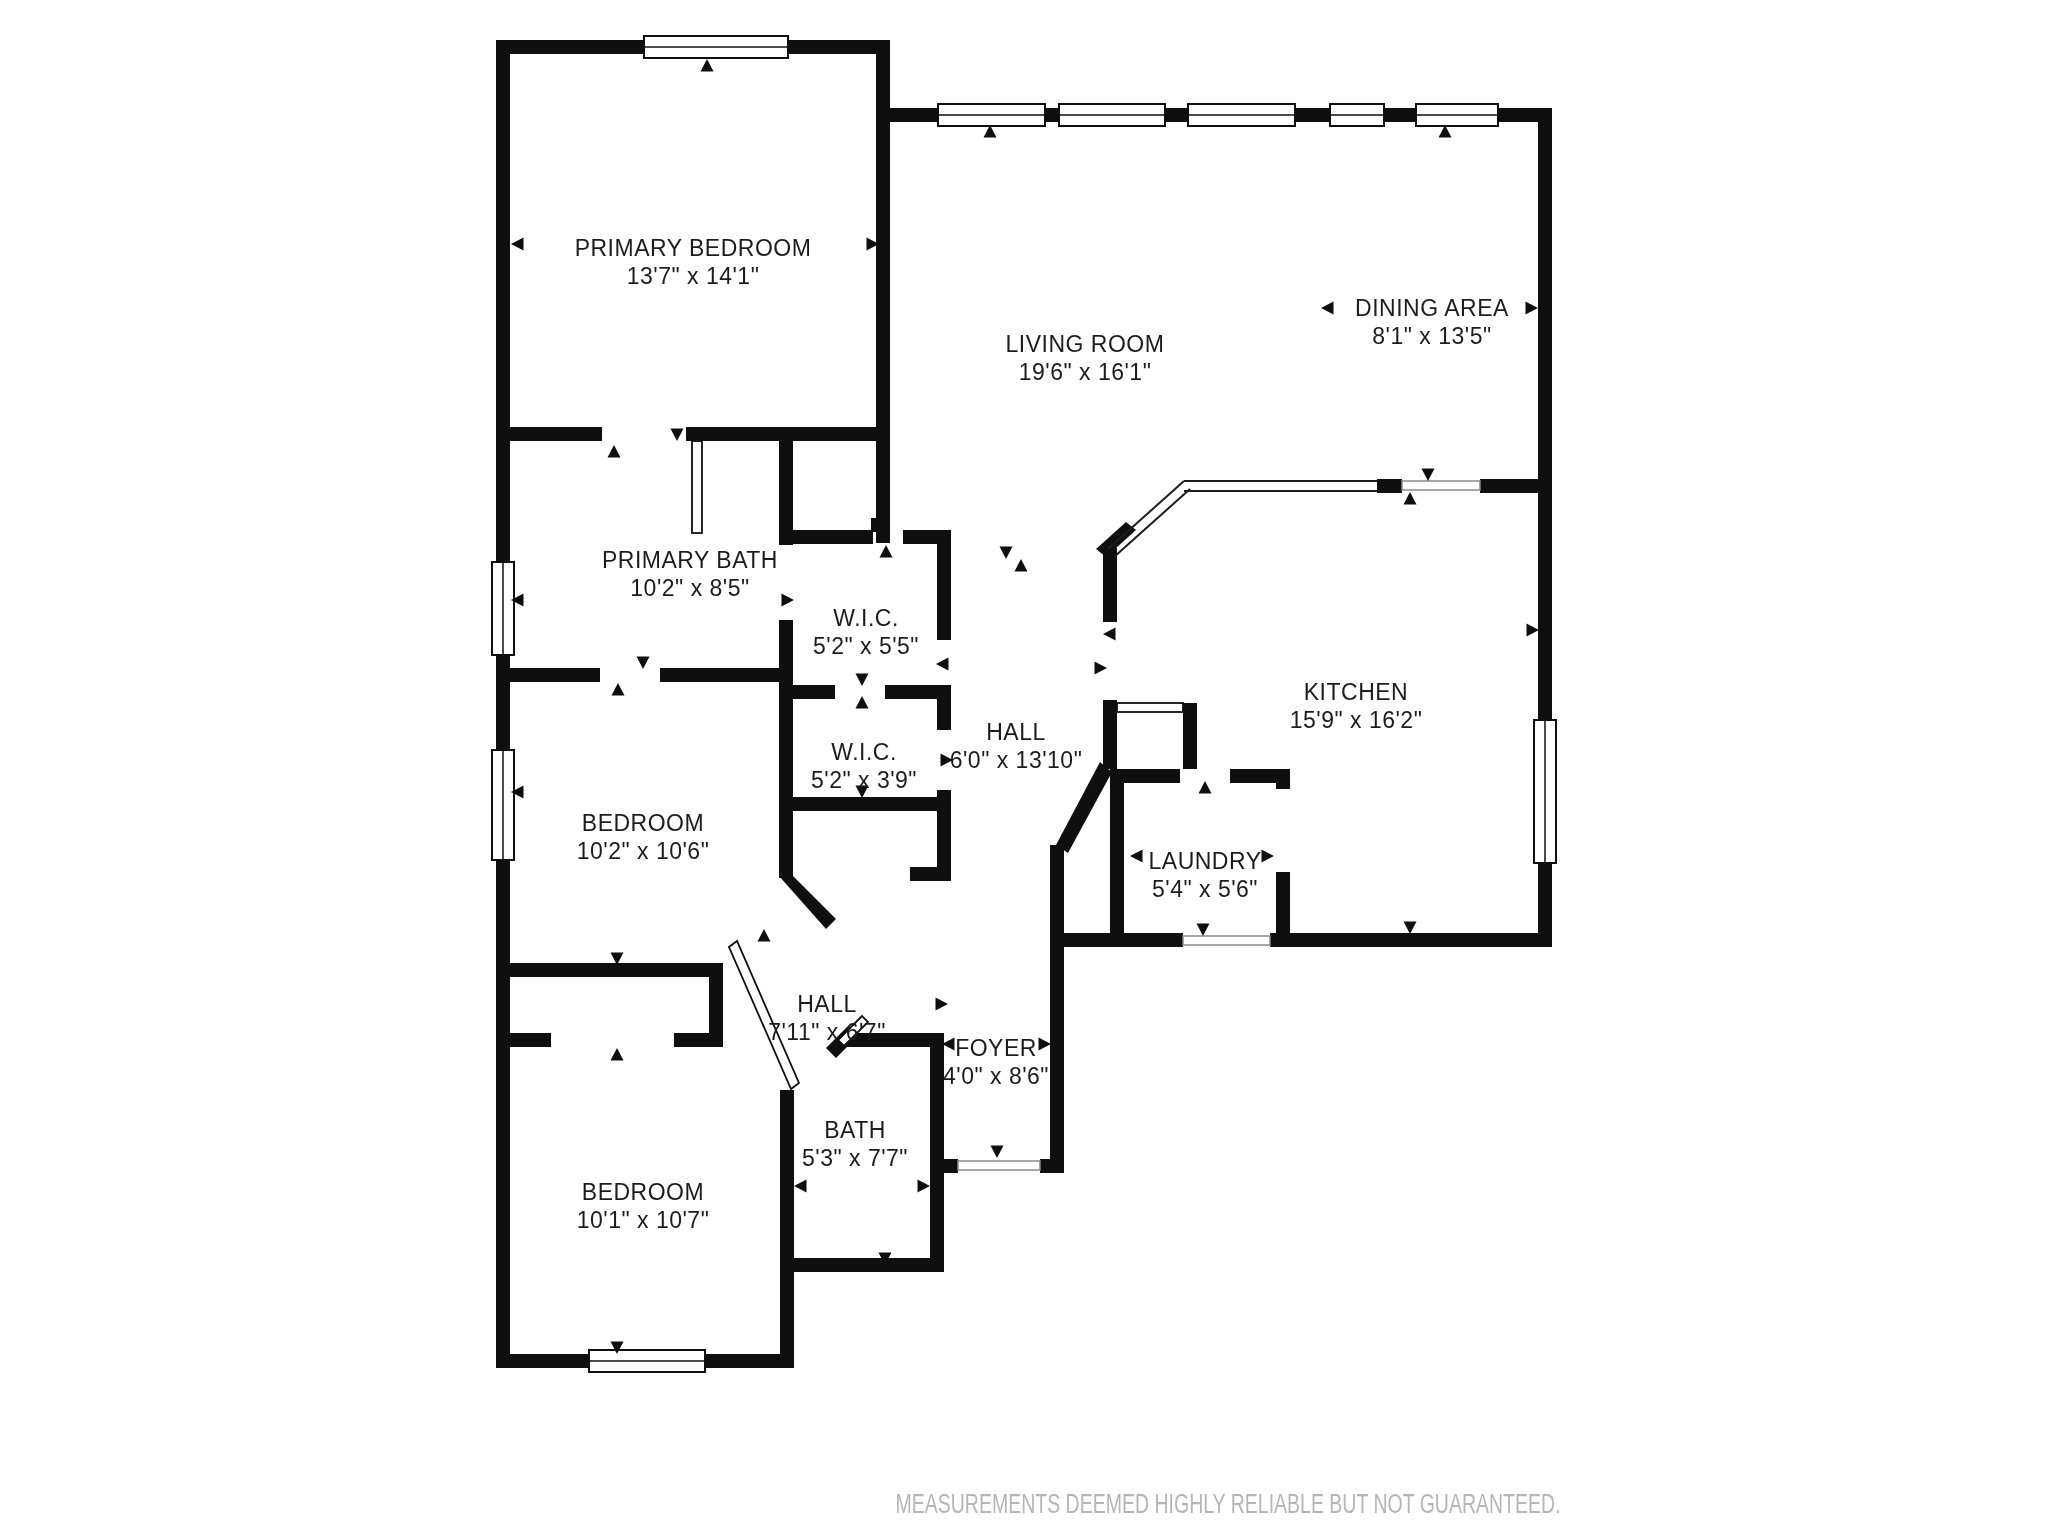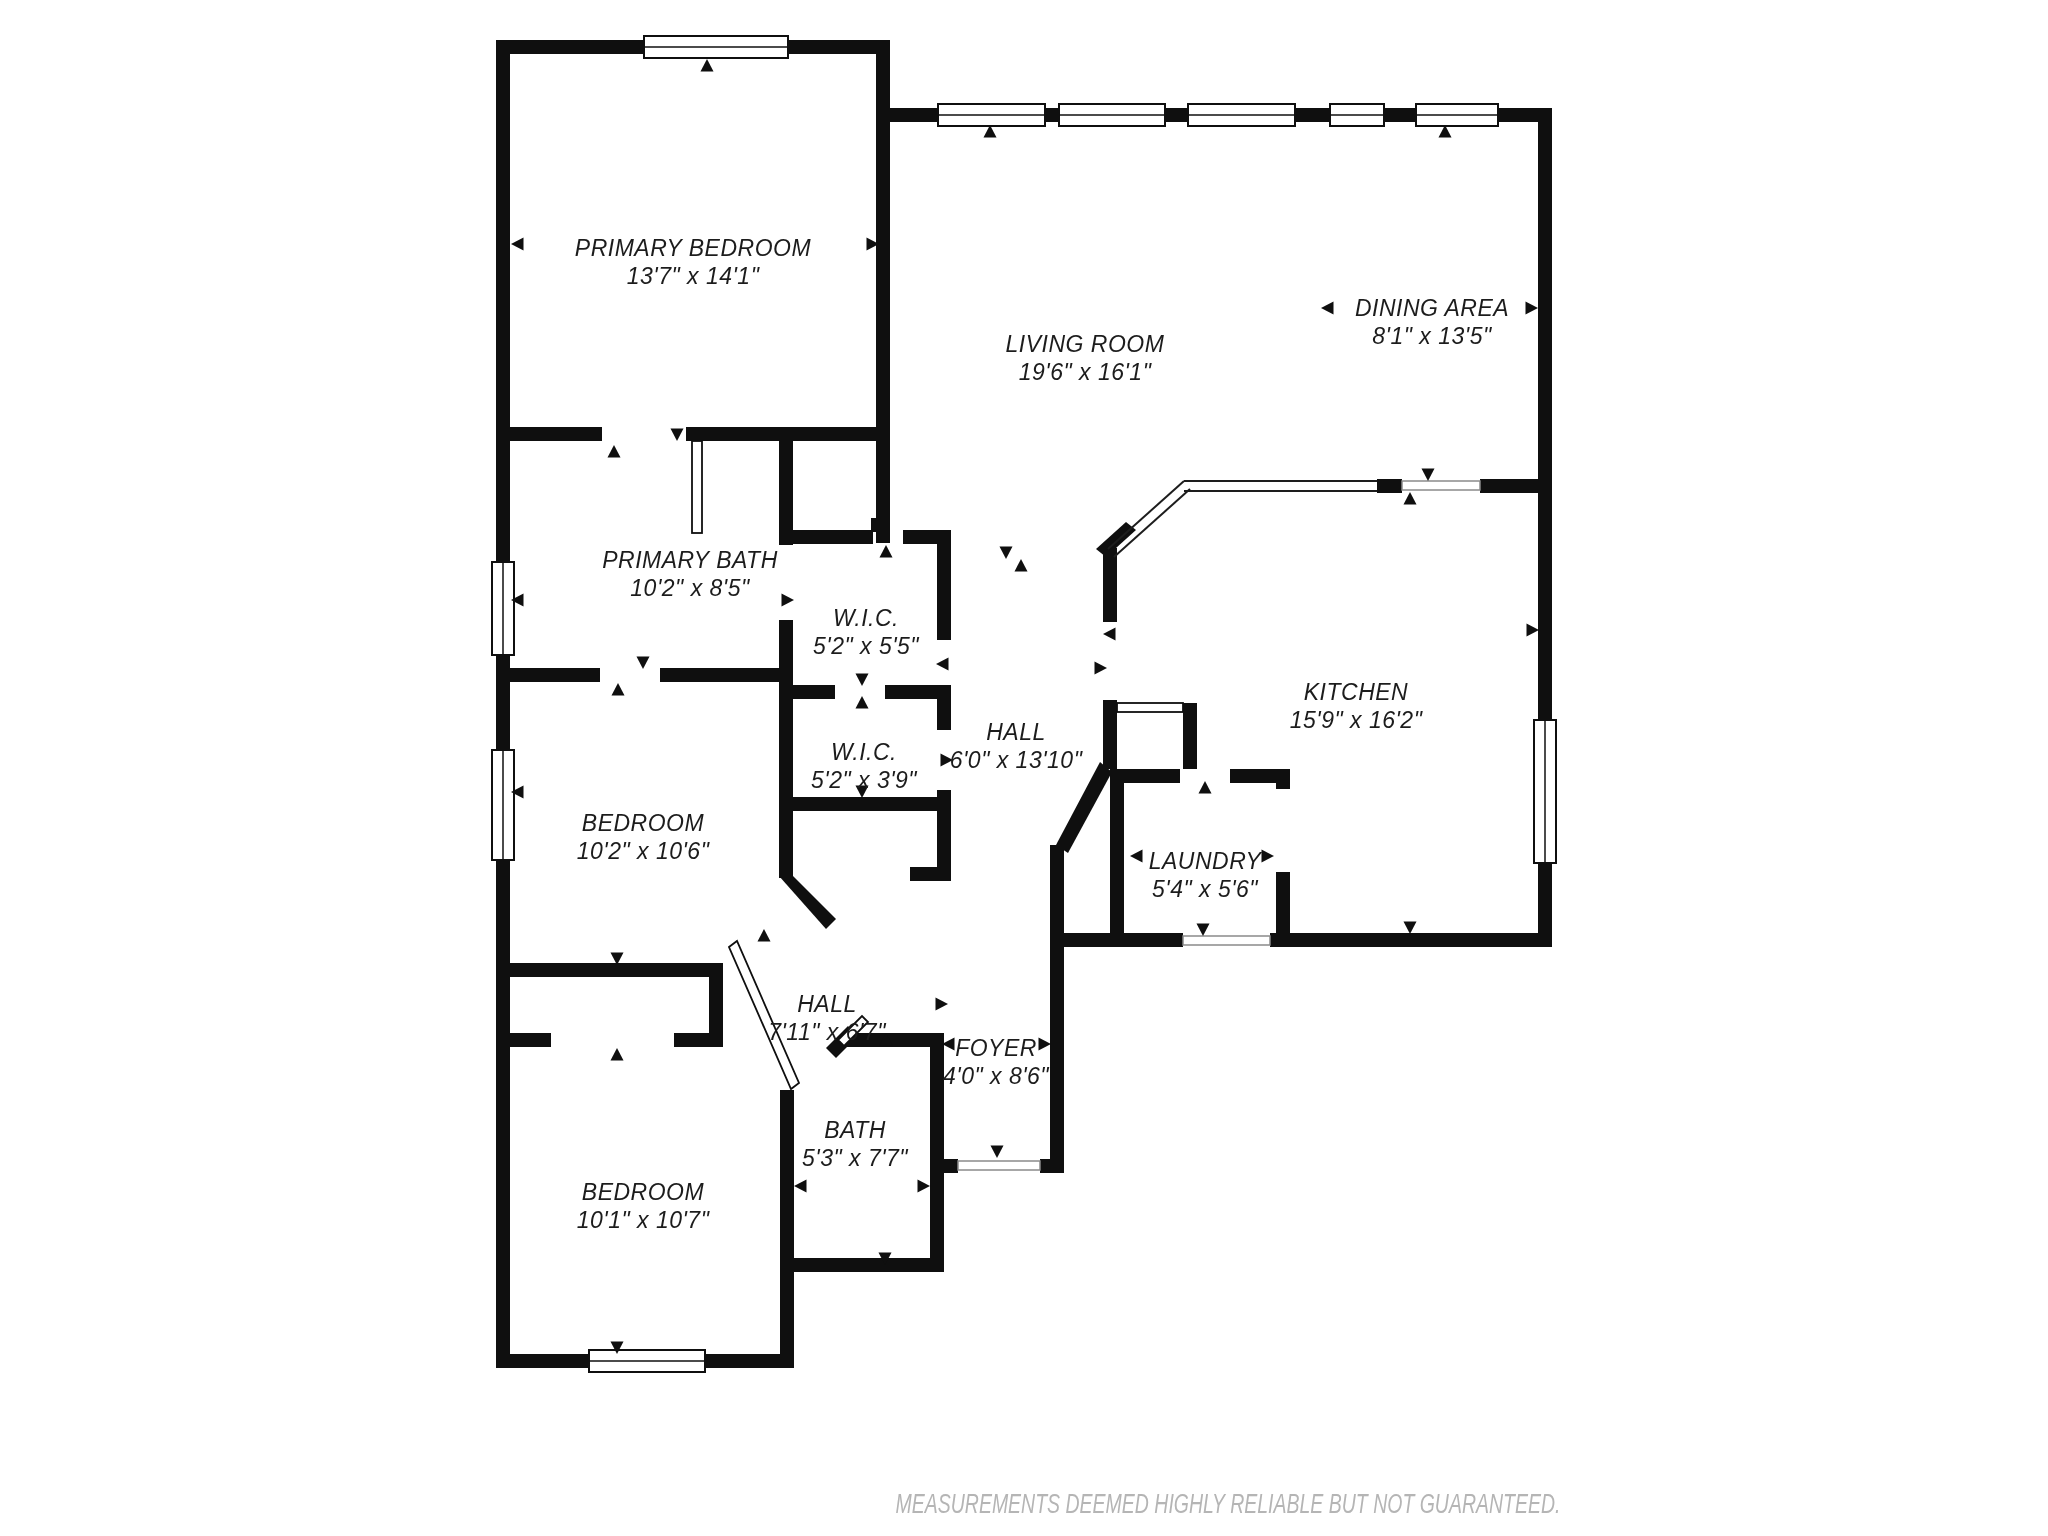--- a/index.html
+++ b/index.html
@@ -1,16 +1,16 @@
 <!DOCTYPE html>
 <html><head>
 <meta charset="utf-8">
 <style>
   html,body { margin:0; padding:0; background:#ffffff; }
-  .page { position:relative; width:1765px; height:1536px; background:#3b82f6; overflow:hidden;font-style:italic; }
+  .page { position:relative; width:1765px; height:1536px; background:#3b82f6; overflow:hidden; }
   svg { display:block; }
   .wall  { fill:#0f0f0f; stroke:none; }
   .win-frame { fill:#ffffff; stroke:#0f0f0f; stroke-width:2; }
   .win-line  { stroke:#0f0f0f; stroke-width:1.5; }
   .thin  { stroke:#1d1d1d; stroke-width:2; fill:none; }
   .thresh { fill:#ffffff; stroke:#8a8a8a; stroke-width:1.5; }
   .leaf { fill:#ffffff; stroke:#0f0f0f; stroke-width:1.8; }
   .tri  { fill:#0f0f0f; }
   .rn, .rd {
     font-family:"Liberation Sans", sans-serif;

